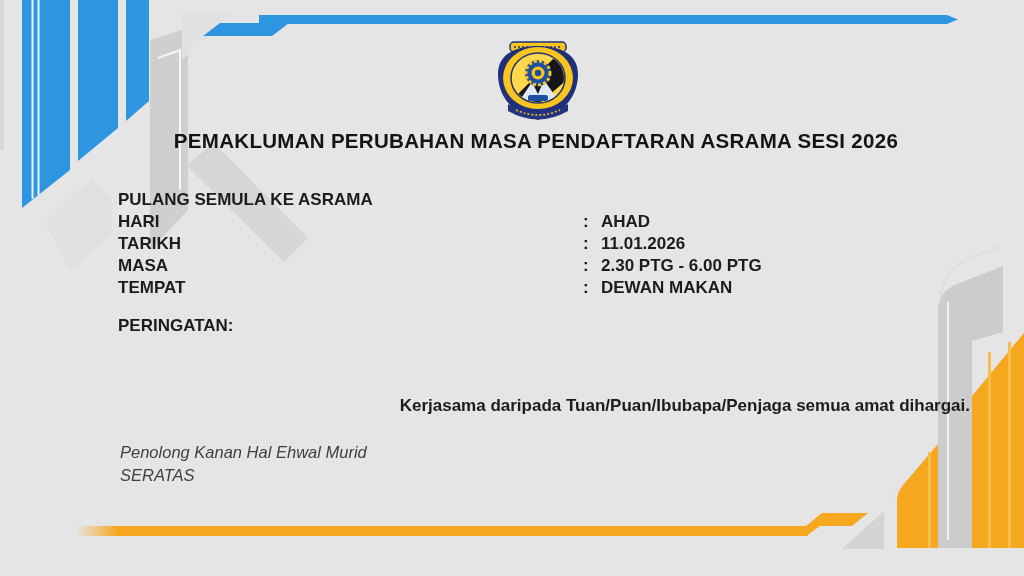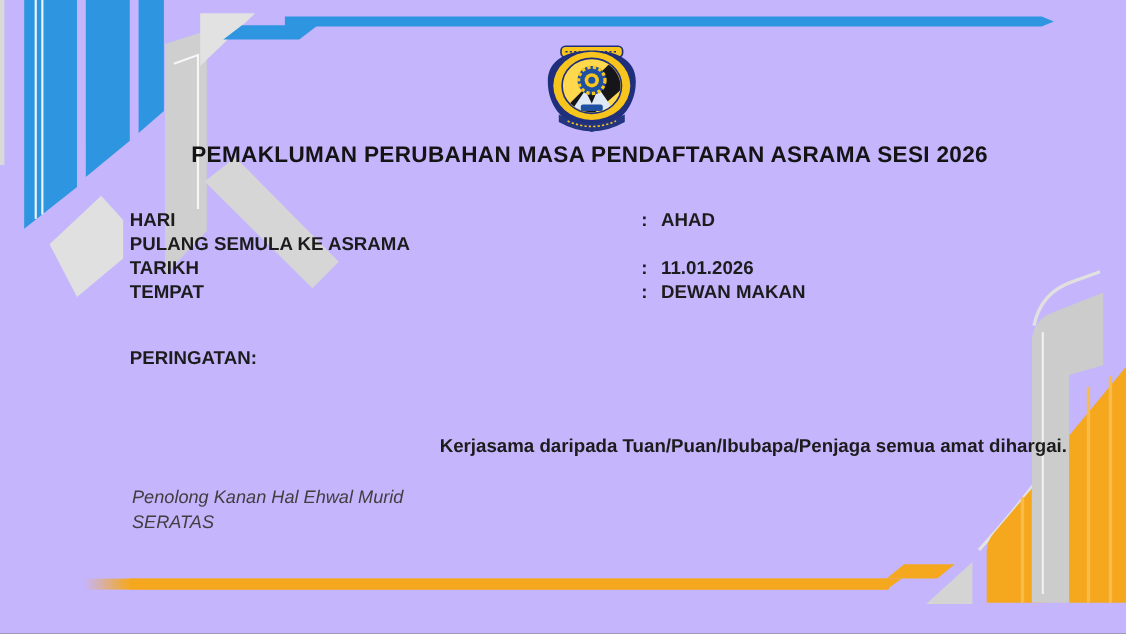--- a/index.html
+++ b/index.html
@@ -1,17 +1,17 @@
 <!DOCTYPE html>
 <html><head>
 <meta charset="utf-8">
 <style>
   html,body{margin:0;padding:0;background:#888;}
   .slide{
-    position:relative;width:1024px;height:576px;background:#c4b5fd;
+    position:relative;width:1024px;height:576px;background:#e5e5e5;
     overflow:hidden;font-family:"Liberation Sans",sans-serif;color:#1c1c1c;
   }
   svg.deco{position:absolute;left:0;top:0;pointer-events:none;}
   .logo{position:absolute;left:486px;top:40px;width:104px;height:84px;}
   .title{
     position:absolute;left:46px;top:129px;width:980px;text-align:center;
     font-size:20.5px;font-weight:bold;letter-spacing:.3px;color:#141414;
   }
   .info{position:absolute;left:118px;top:189px;width:860px;font-size:17px;font-weight:bold;line-height:22px;}
   .info .row .lbl{display:inline-block;width:465px;}
@@ -90,26 +90,29 @@
     <circle cx="52" cy="33" r="6.5" fill="#f7c51e"></circle>
     <circle cx="52" cy="33" r="3.2" fill="#1f4fa0"></circle>
     <rect x="42" y="55" width="20" height="6" rx="2" fill="#1f4fa0"></rect>
     <path d="M22,64 Q52,81 82,64 L82,71 Q52,88 22,71 Z" fill="#24357f"></path>
     <path d="M30,70 Q52,80 74,70" stroke="#f7c51e" stroke-width="1.5" stroke-dasharray="2 2" fill="none"></path>
   </svg>
 
   <div class="title">PEMAKLUMAN PERUBAHAN MASA PENDAFTARAN ASRAMA SESI 2026</div>
 
   <div class="info">
+    <div class="row">PULANG SEMULA KE ASRAMA</div>
     <div class="row">
       <span class="lbl">HARI</span><span class="sep">:</span><span class="val">AHAD</span>
     </div>
-    <div class="row">PULANG SEMULA KE ASRAMA</div>
     <div class="row">
       <span class="lbl">TARIKH</span><span class="sep">:</span><span class="val">11.01.2026</span>
+    </div>
+    <div class="row">
+      <span class="lbl">MASA</span><span class="sep">:</span><span class="val">2.30 PTG - 6.00 PTG</span>
     </div>
     <div class="row">
       <span class="lbl">TEMPAT</span><span class="sep">:</span><span class="val">DEWAN MAKAN</span>
     </div>
   </div>
 
   <div class="reminder">
     <div class="heading">PERINGATAN:</div>
   </div>
 

